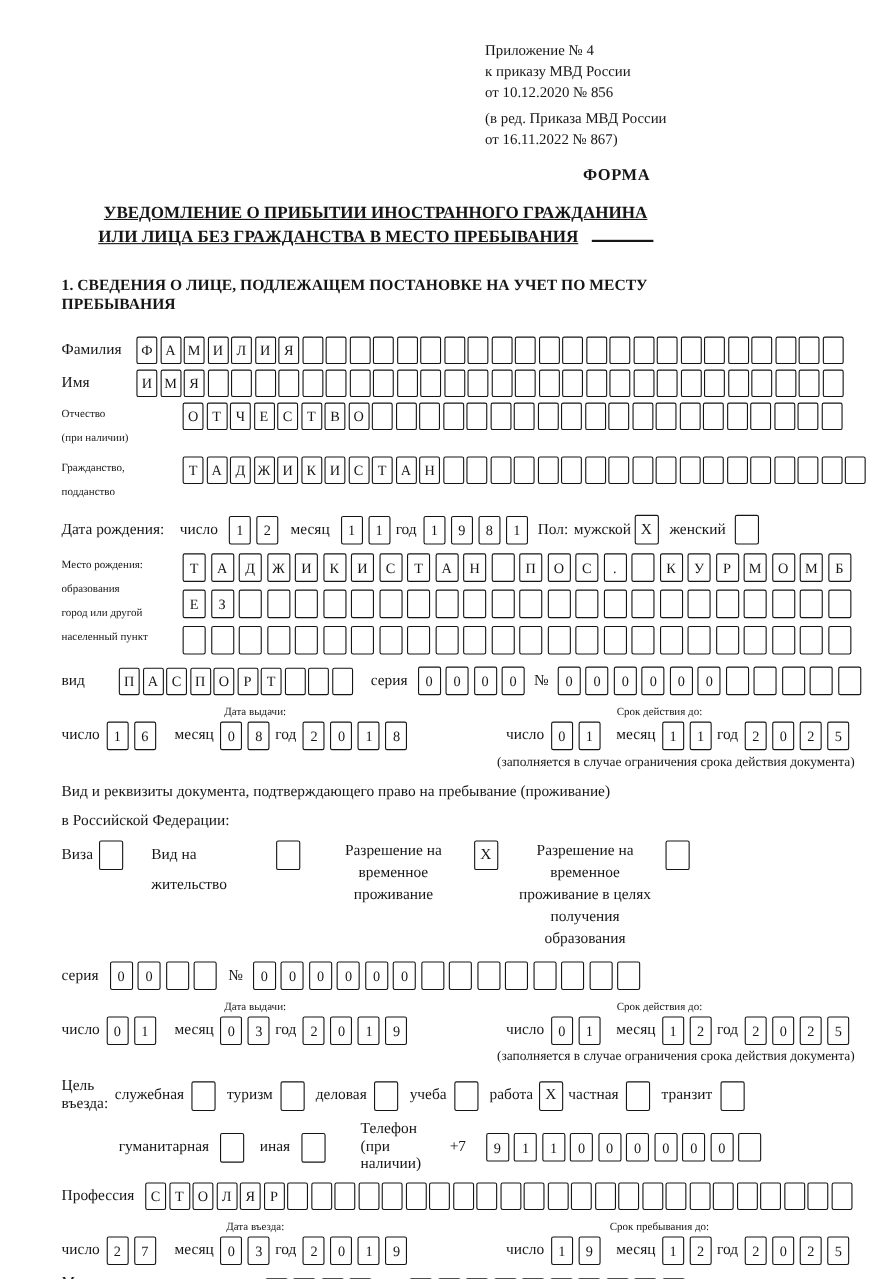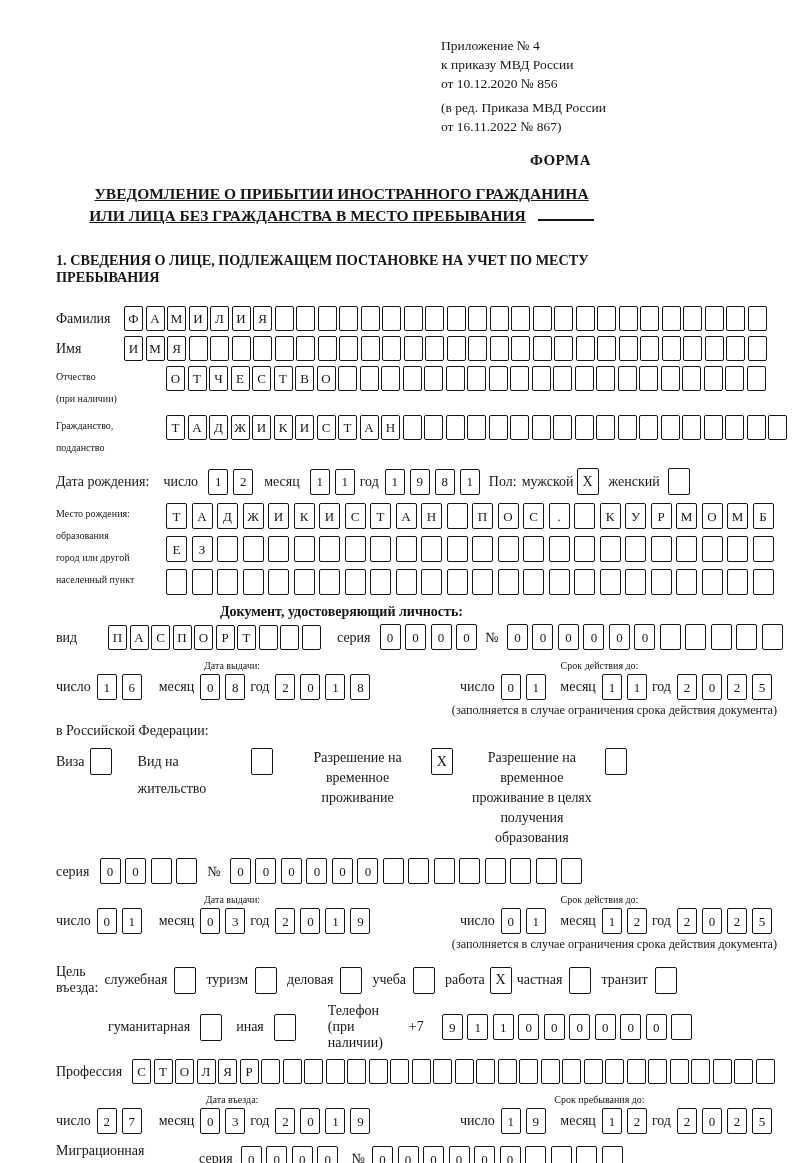--- a/index.html
+++ b/index.html
@@ -346,21 +346,20 @@
           <span class="cell"></span>
           <span class="cell"></span>
           <span class="cell"></span>
           <span class="cell"></span>
           <span class="cell"></span>
           <span class="cell"></span>
         </span>
     </span>
   </div>
 
-  <div style="text-align:center;font-weight:bold;font-size:14px;margin-top:2px;">Документ, удостоверяющий личность:</div>
 
   <div class="row" style="margin-top:4px;align-items:center;">
     <span class="lbl" style="width:52px;">вид</span>
     <span class="cells">
         <span class="cell">П</span>
         <span class="cell">А</span>
         <span class="cell">С</span>
         <span class="cell">П</span>
         <span class="cell">О</span>
         <span class="cell">Р</span>
@@ -435,20 +434,21 @@
             <span class="cell">2</span>
             <span class="cell">0</span>
             <span class="cell">2</span>
             <span class="cell">5</span>
           </span>
       </div>
       <div class="note">(заполняется в случае ограничения срока действия документа)</div>
     </div>
   </div>
 
+  <div class="para">Вид и реквизиты документа, подтверждающего право на пребывание (проживание)</div>
   <div class="para" style="margin-top:0;">в Российской Федерации:</div>
 
   <div class="opts">
     <div class="opt">
       <span class="olbl" style="line-height:27px;">Виза</span>
       <span class="cells bx" style="margin-left:5px;">
           <span class="cell"></span>
         </span>
     </div>
     <div class="opt" style="margin-left:26px;">

